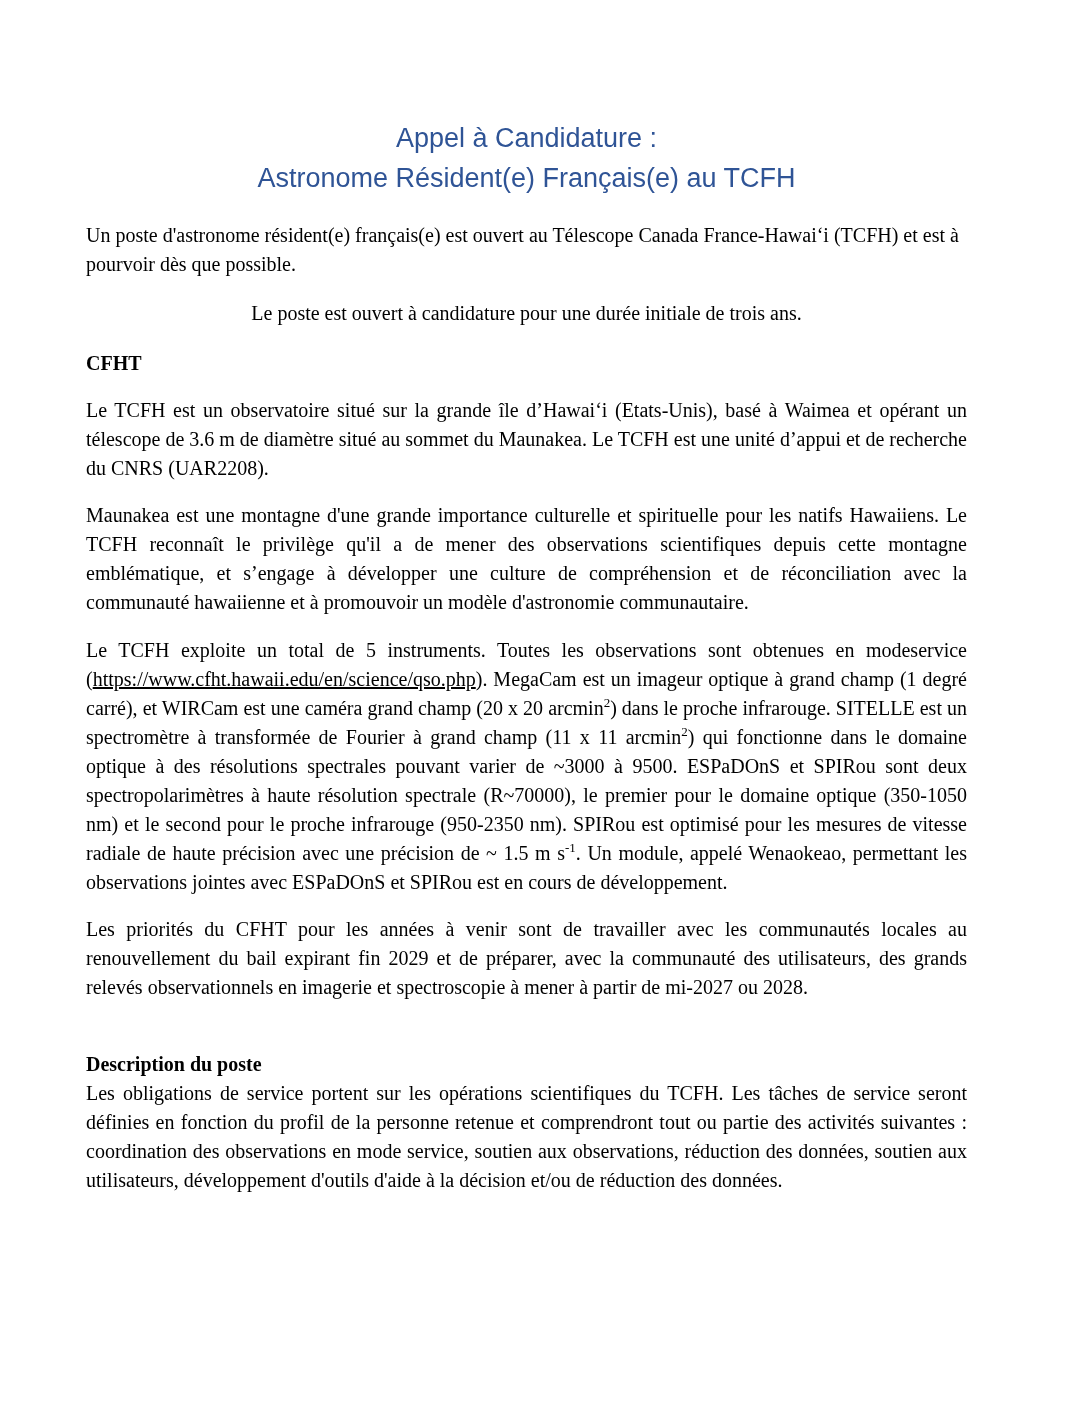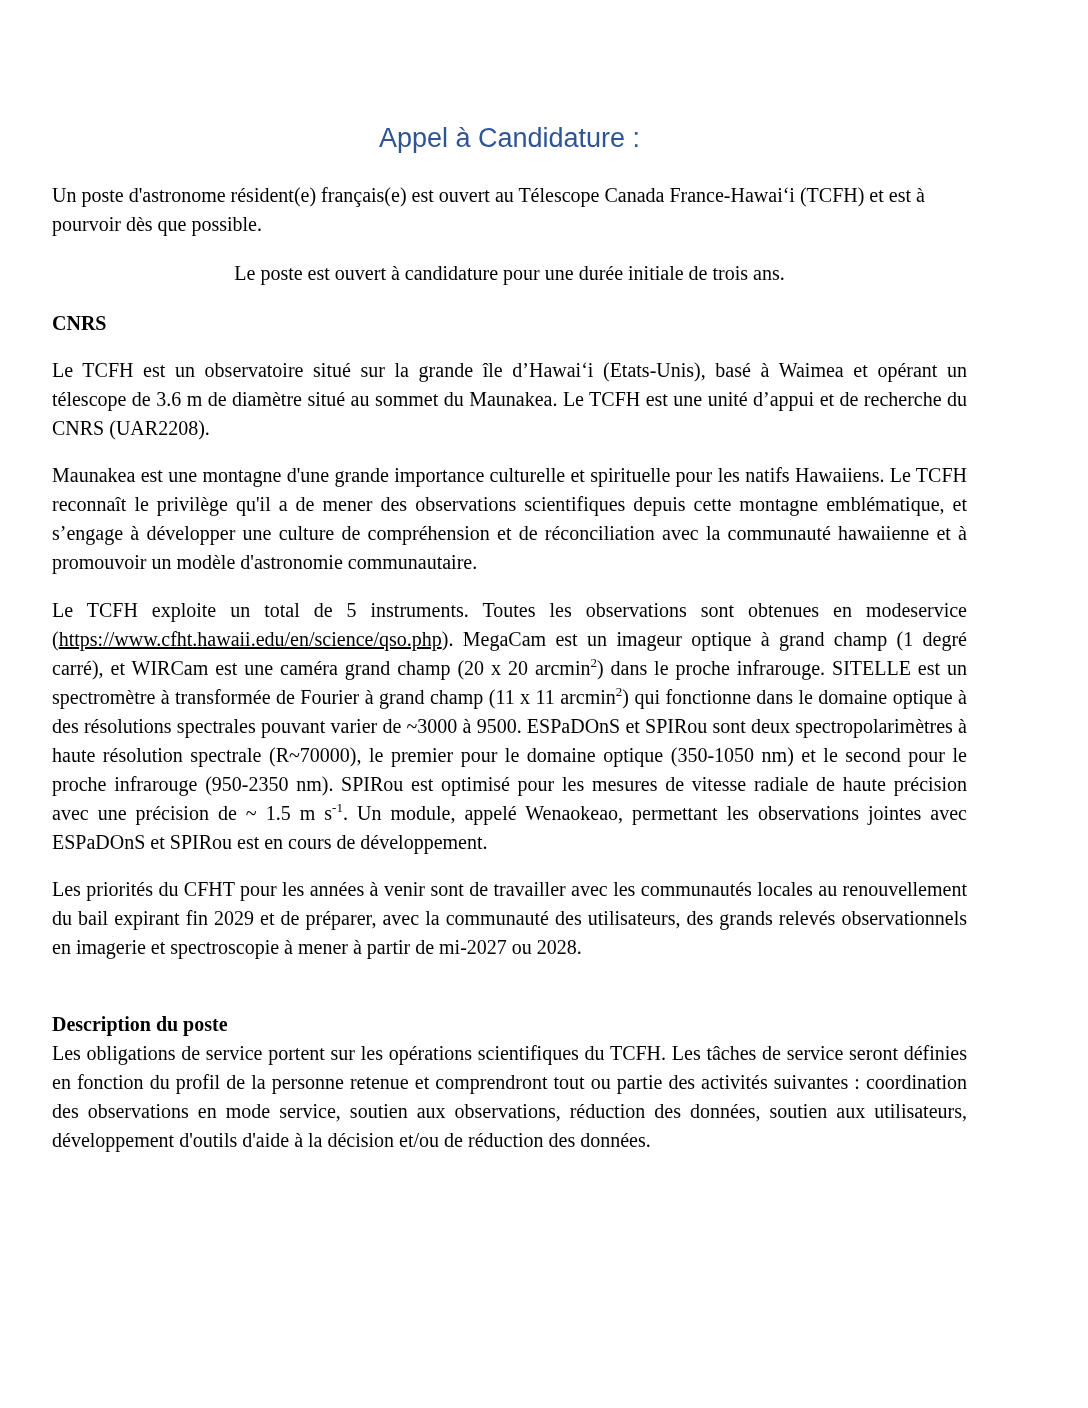--- a/index.html
+++ b/index.html
@@ -12,21 +12,21 @@
     height: 1408px;
     font-family: "Liberation Serif", serif;
     font-size: 20px;
     color: #000000;
     overflow: hidden;
   }
   .page {
     box-sizing: border-box;
     width: 1088px;
     height: 1408px;
-    padding: 118px 121px 0 52px;
+    padding: 118px 121px 0 86px;
     background: #ffffff;
   }
   .doc-title {
     font-family: "Liberation Sans", sans-serif;
     font-weight: 400;
     font-size: 27px;
     color: #2F5496;
     text-align: center;
     margin: 0;
     line-height: 40px;
@@ -80,27 +80,28 @@
     margin-top: 0;
   }
 </style>
 </head>
 <body>
 
 <div class="page">
 
   <h1 class="doc-title">
     <span class="title-line">Appel à Candidature :</span>
+    <span class="title-line">Astronome Résident(e) Français(e) au TCFH</span>
   </h1>
 
   <p class="para-bold">Un poste d'astronome résident(e) français(e) est ouvert au Télescope Canada France-Hawaiʻi (TCFH) et est à pourvoir dès que possible.</p>
 
   <p class="para-plain">Le poste est ouvert à candidature pour une durée initiale de trois ans.</p>
 
-  <h2 class="section-heading">CNRS</h2>
+  <h2 class="section-heading">CFHT</h2>
 
   <p class="para-justified">Le TCFH est un observatoire situé sur la grande île d’Hawaiʻi (Etats-Unis), basé à Waimea et opérant un télescope de 3.6 m de diamètre situé au sommet du Maunakea. Le TCFH est une unité d’appui et de recherche du CNRS (UAR2208).</p>
 
   <p class="para-justified">Maunakea est une montagne d'une grande importance culturelle et spirituelle pour les natifs Hawaiiens. Le TCFH reconnaît le privilège qu'il a de mener des observations scientifiques depuis cette montagne emblématique, et s’engage à développer une culture de compréhension et de réconciliation avec la communauté hawaiienne et à promouvoir un modèle d'astronomie communautaire.</p>
 
   <p class="para-instruments"><span>Le TCFH exploite un total de 5 instruments. Toutes les observations sont obtenues en modeservice (</span><a href="#" class="doc-link">https://www.cfht.hawaii.edu/en/science/qso.php</a><span>). MegaCam est un imageur optique à grand champ (1 degré carré), et WIRCam est une caméra grand champ  (20 x 20  arcmin</span><sup>2</sup><span>) dans le proche infrarouge. SITELLE est un spectromètre à transformée de Fourier à grand champ (11 x 11 arcmin</span><sup>2</sup><span>) qui fonctionne dans le domaine optique à des résolutions spectrales pouvant varier de ~3000 à 9500. ESPaDOnS et  SPIRou sont deux spectropolarimètres à haute résolution spectrale (R~70000), le premier pour le domaine  optique (350-1050 nm) et le second pour le proche infrarouge (950-2350 nm). SPIRou est optimisé pour les mesures de vitesse radiale de haute précision avec une précision de ~ 1.5 m s</span><sup>-1</sup><span>.  Un module, appelé Wenaokeao, permettant les observations jointes avec ESPaDOnS et  SPIRou est en cours de développement.</span></p>
 
   <p class="para-justified">Les priorités du CFHT pour les années à venir sont de travailler avec les communautés locales au renouvellement du bail expirant fin 2029 et de préparer, avec la communauté des utilisateurs, des grands relevés observationnels en imagerie et spectroscopie à mener à partir de mi-2027 ou 2028.</p>
 
   <div class="spacer-gap"></div>

